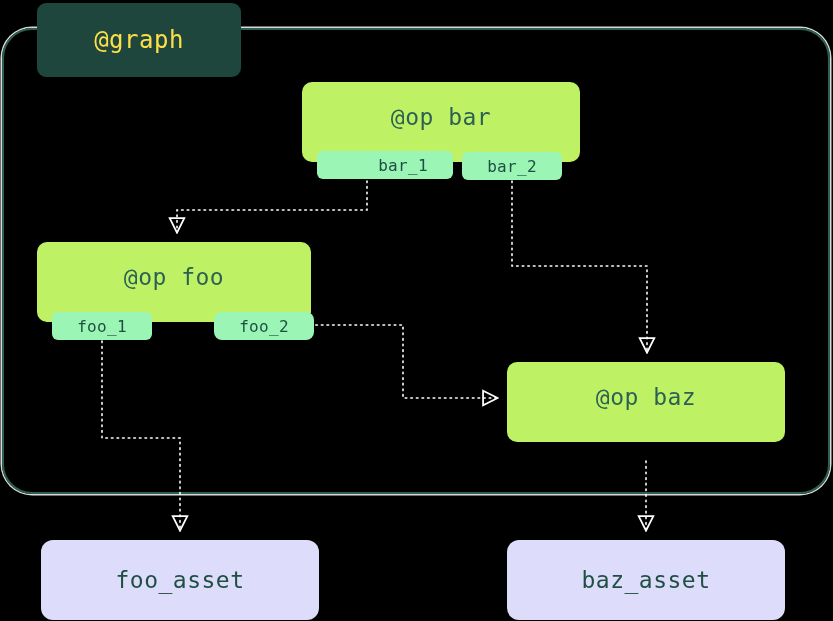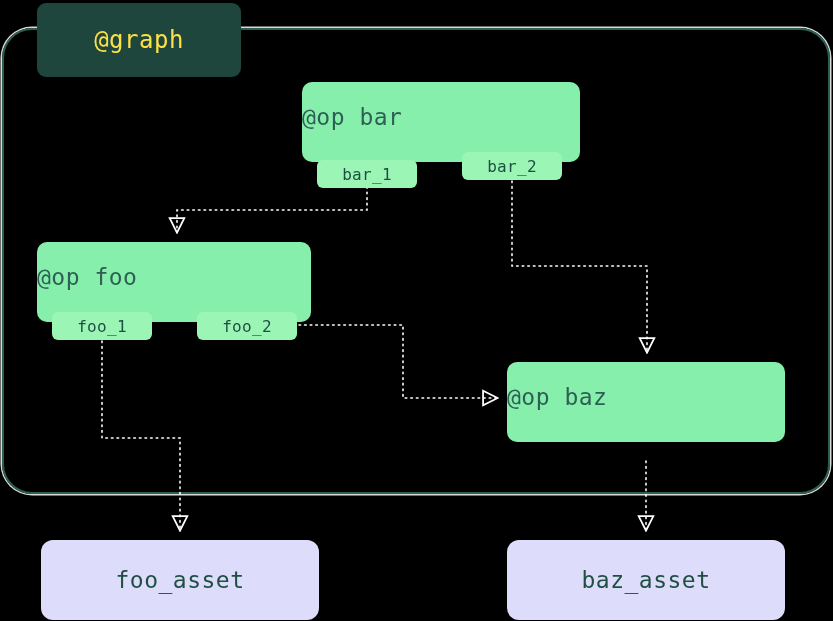--- a/index.html
+++ b/index.html
@@ -52,24 +52,24 @@
     align-items: center;
     justify-content: center;
     color: #fde047;
     font-size: 24px;
     letter-spacing: 0.5px;
   }
   
   .op-node {
     position: absolute;
     border-radius: 10px;
-    background: #86efac;
+    background: #bef264;
     display: flex;
     align-items: center;
-    justify-content: flex-start;
+    justify-content: center;
     color: #2d5f54;
     font-size: 23px;
     letter-spacing: 0.5px;
   }
   .op-bar  { left: 302px; top: 82px;  width: 278px; height: 80px; }
   .op-foo  { left: 37px;  top: 242px; width: 274px; height: 80px; }
   .op-baz  { left: 507px; top: 362px; width: 278px; height: 80px; }
   .op-label { transform: translateY(-5px); }
   
   .port {
@@ -78,24 +78,24 @@
     width: 100px;
     border-radius: 6px;
     background: #9bf5b4;
     display: flex;
     align-items: center;
     justify-content: center;
     color: #1f4f43;
     font-size: 16px;
     letter-spacing: 0.3px;
   }
-  .port-bar1 { left: 317px; top: 160px; }
+  .port-bar1 { left: 317px; top: 151px; padding-left: 36px; }
   .port-bar2 { left: 462px; top: 152px; }
   .port-foo1 { left: 52px;  top: 312px; }
-  .port-foo2 { left: 197px; top: 312px; }
+  .port-foo2 { left: 214px; top: 312px; border-radius: 8px; }
   .port-baz1 { left: 597px; top: 432px; }
   
   .asset-node {
     position: absolute;
     height: 80px;
     width: 278px;
     border-radius: 12px;
     background: #dedcfb;
     display: flex;
     align-items: center;

